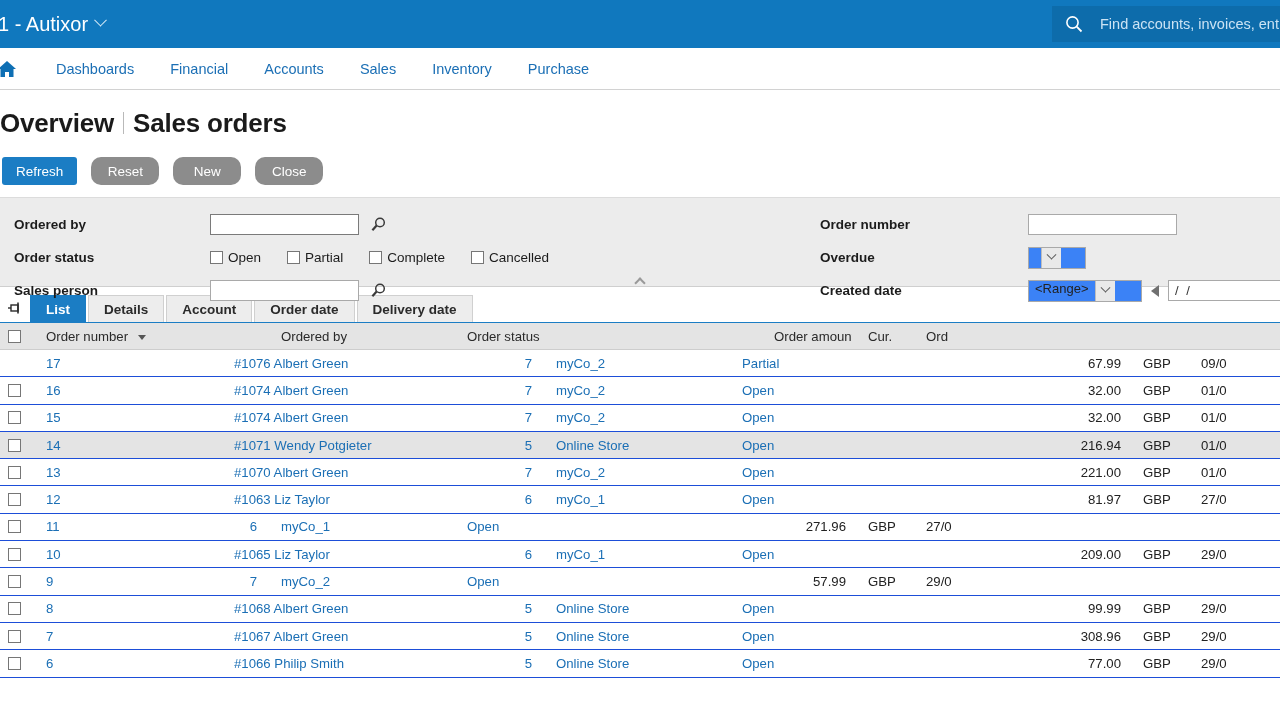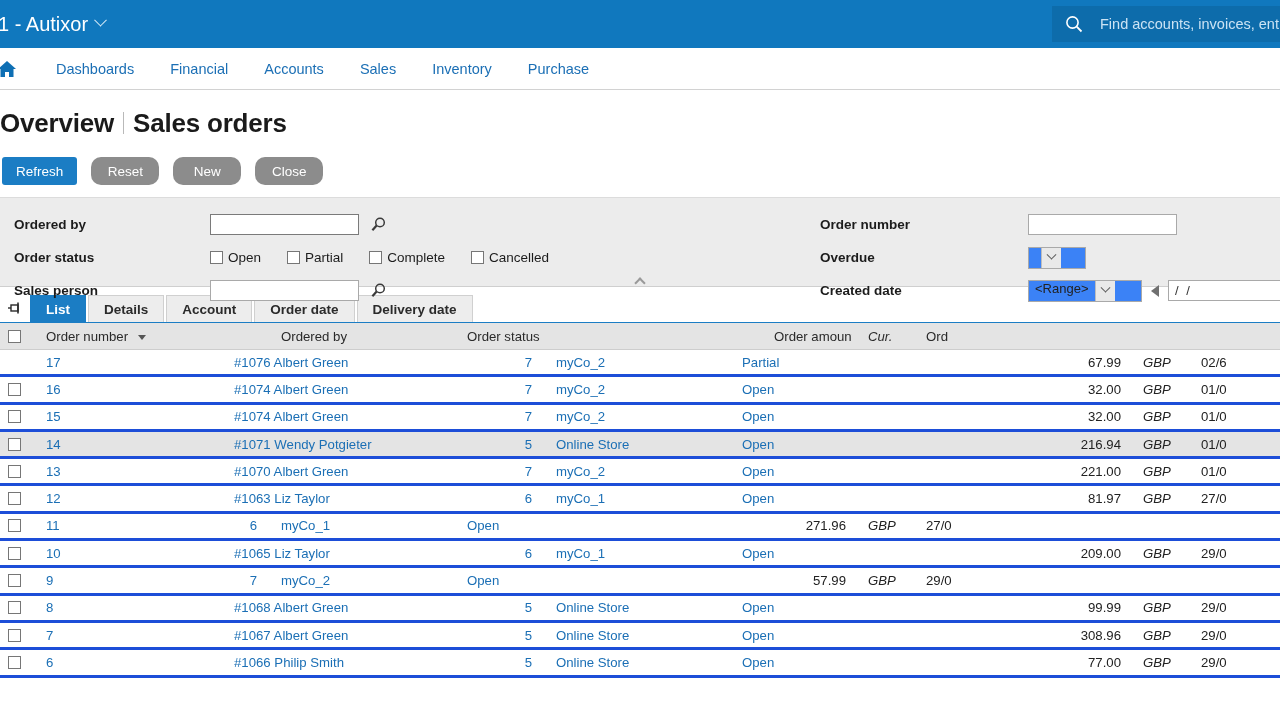--- a/index.html
+++ b/index.html
@@ -274,40 +274,40 @@
     color: #ffffff;
     border-color: #1b7dc4;
   }
 
   
   .table { width: 1280px; }
   .tr {
     display: flex;
     align-items: center;
     height: 27.3px;
-    border-bottom: 3px solid #1d4ed8;
+    border-bottom: 1px solid #1d4ed8;
     font-size: 13.2px;
   }
   .thead {
     background: #e4e4e4;
     height: 27px;
     border-bottom: 1px solid #cdcdcd;
     color: #2a2a2a;
     font-size: 13.2px;
   }
   .tr.selected { background: #e4e4e4; }
   .cell { padding: 0 6px; white-space: nowrap; overflow: hidden; }
   .c-check { width: 28px; display: flex; justify-content: center; }
   .c-num { width: 200px; padding-left: 18px; }
   .c-desc { width: 275px; }
   .c-by-num { width: 35px; text-align: right; }
   .c-by-name { width: 190px; padding-left: 18px; }
   .c-status { width: 315px; padding-left: 14px; }
   .c-amount { width: 84px; text-align: right; }
-  .c-cur { width: 58px; padding-left: 16px; font-style: italic; }
+  .c-cur { width: 58px; padding-left: 16px; }
   .c-date { width: 60px; padding-left: 16px; }
   .link { color: #1b6fb5; cursor: pointer; }
   .rowchk {
     width: 13px; height: 13px;
     border: 1px solid #767676;
     background: #ffffff;
     cursor: pointer;
   }
   .sort-caret {
     display: inline-block;
@@ -479,21 +479,21 @@
   <div id="rows-container">
       <div class="tr">
         <span class="cell c-check"></span>
         <span class="cell c-num link">17</span>
         <span class="cell c-desc link">#1076 Albert Green</span>
         <span class="cell c-by-num link">7</span>
         <span class="cell c-by-name link">myCo_2</span>
         <span class="cell c-status link">Partial</span>
         <span class="cell c-amount">67.99</span>
         <span class="cell c-cur">GBP</span>
-        <span class="cell c-date">02/6</span>
+        <span class="cell c-date">09/0</span>
       </div>
       <div class="tr">
         <span class="cell c-check">
           <span class="rowchk"></span>
         </span>
         <span class="cell c-num link">16</span>
         <span class="cell c-desc link">#1074 Albert Green</span>
         <span class="cell c-by-num link">7</span>
         <span class="cell c-by-name link">myCo_2</span>
         <span class="cell c-status link">Open</span>

